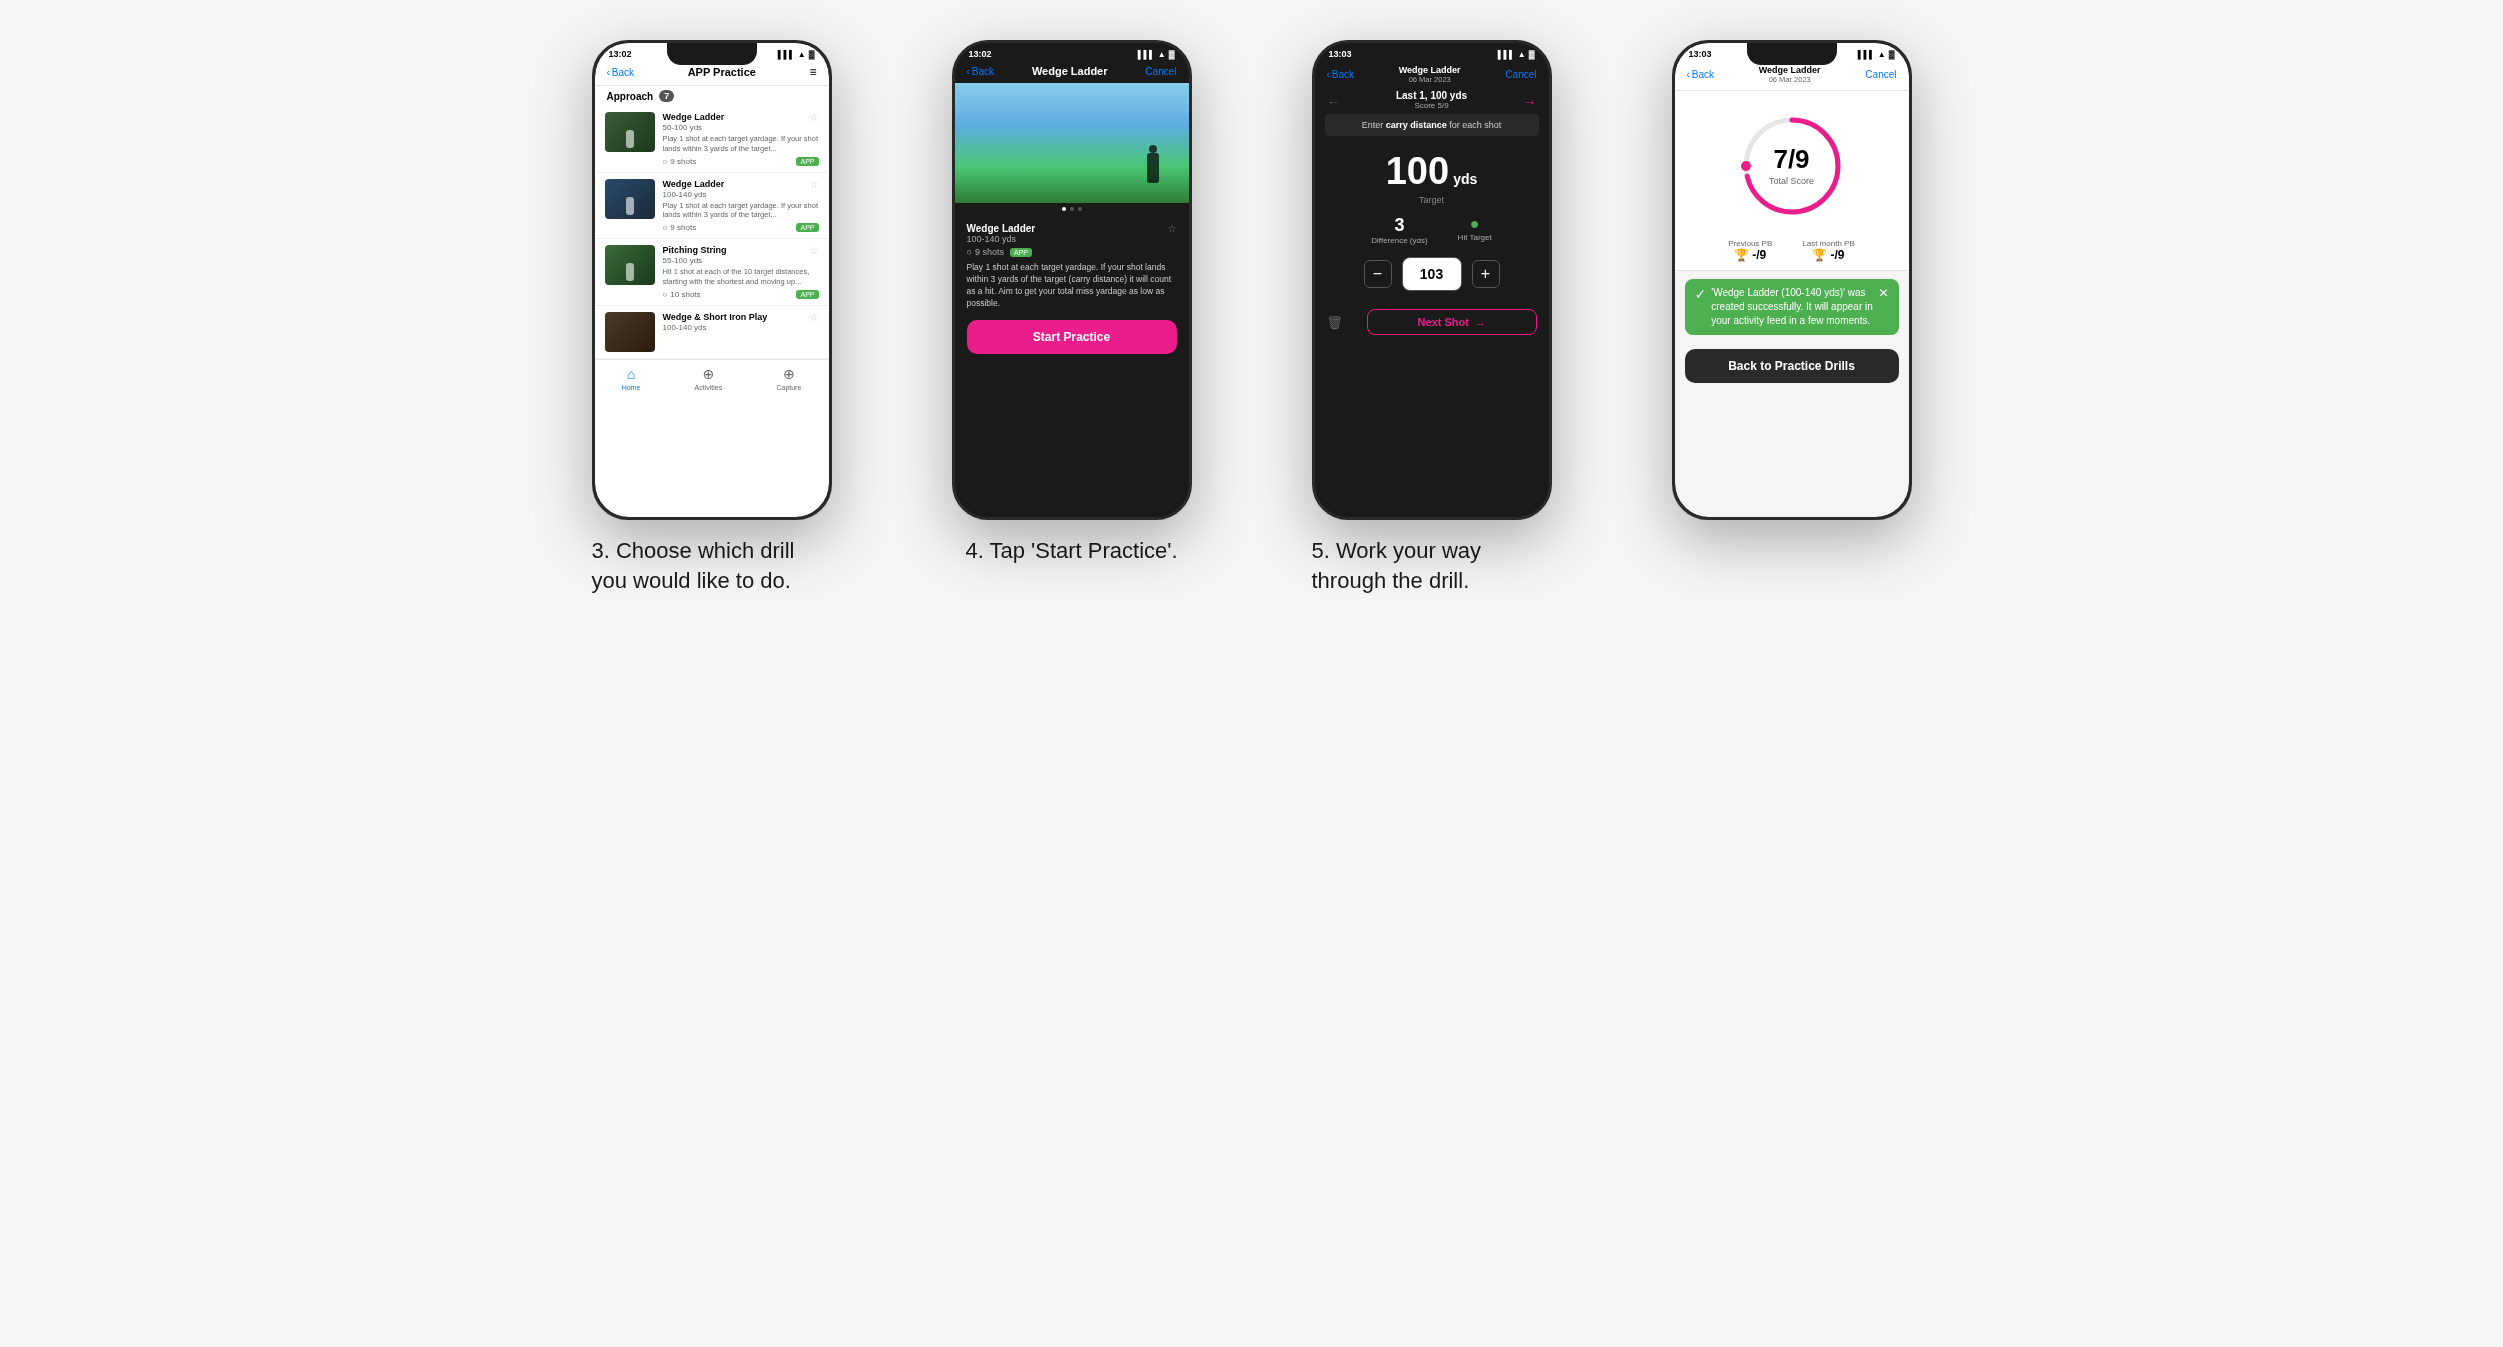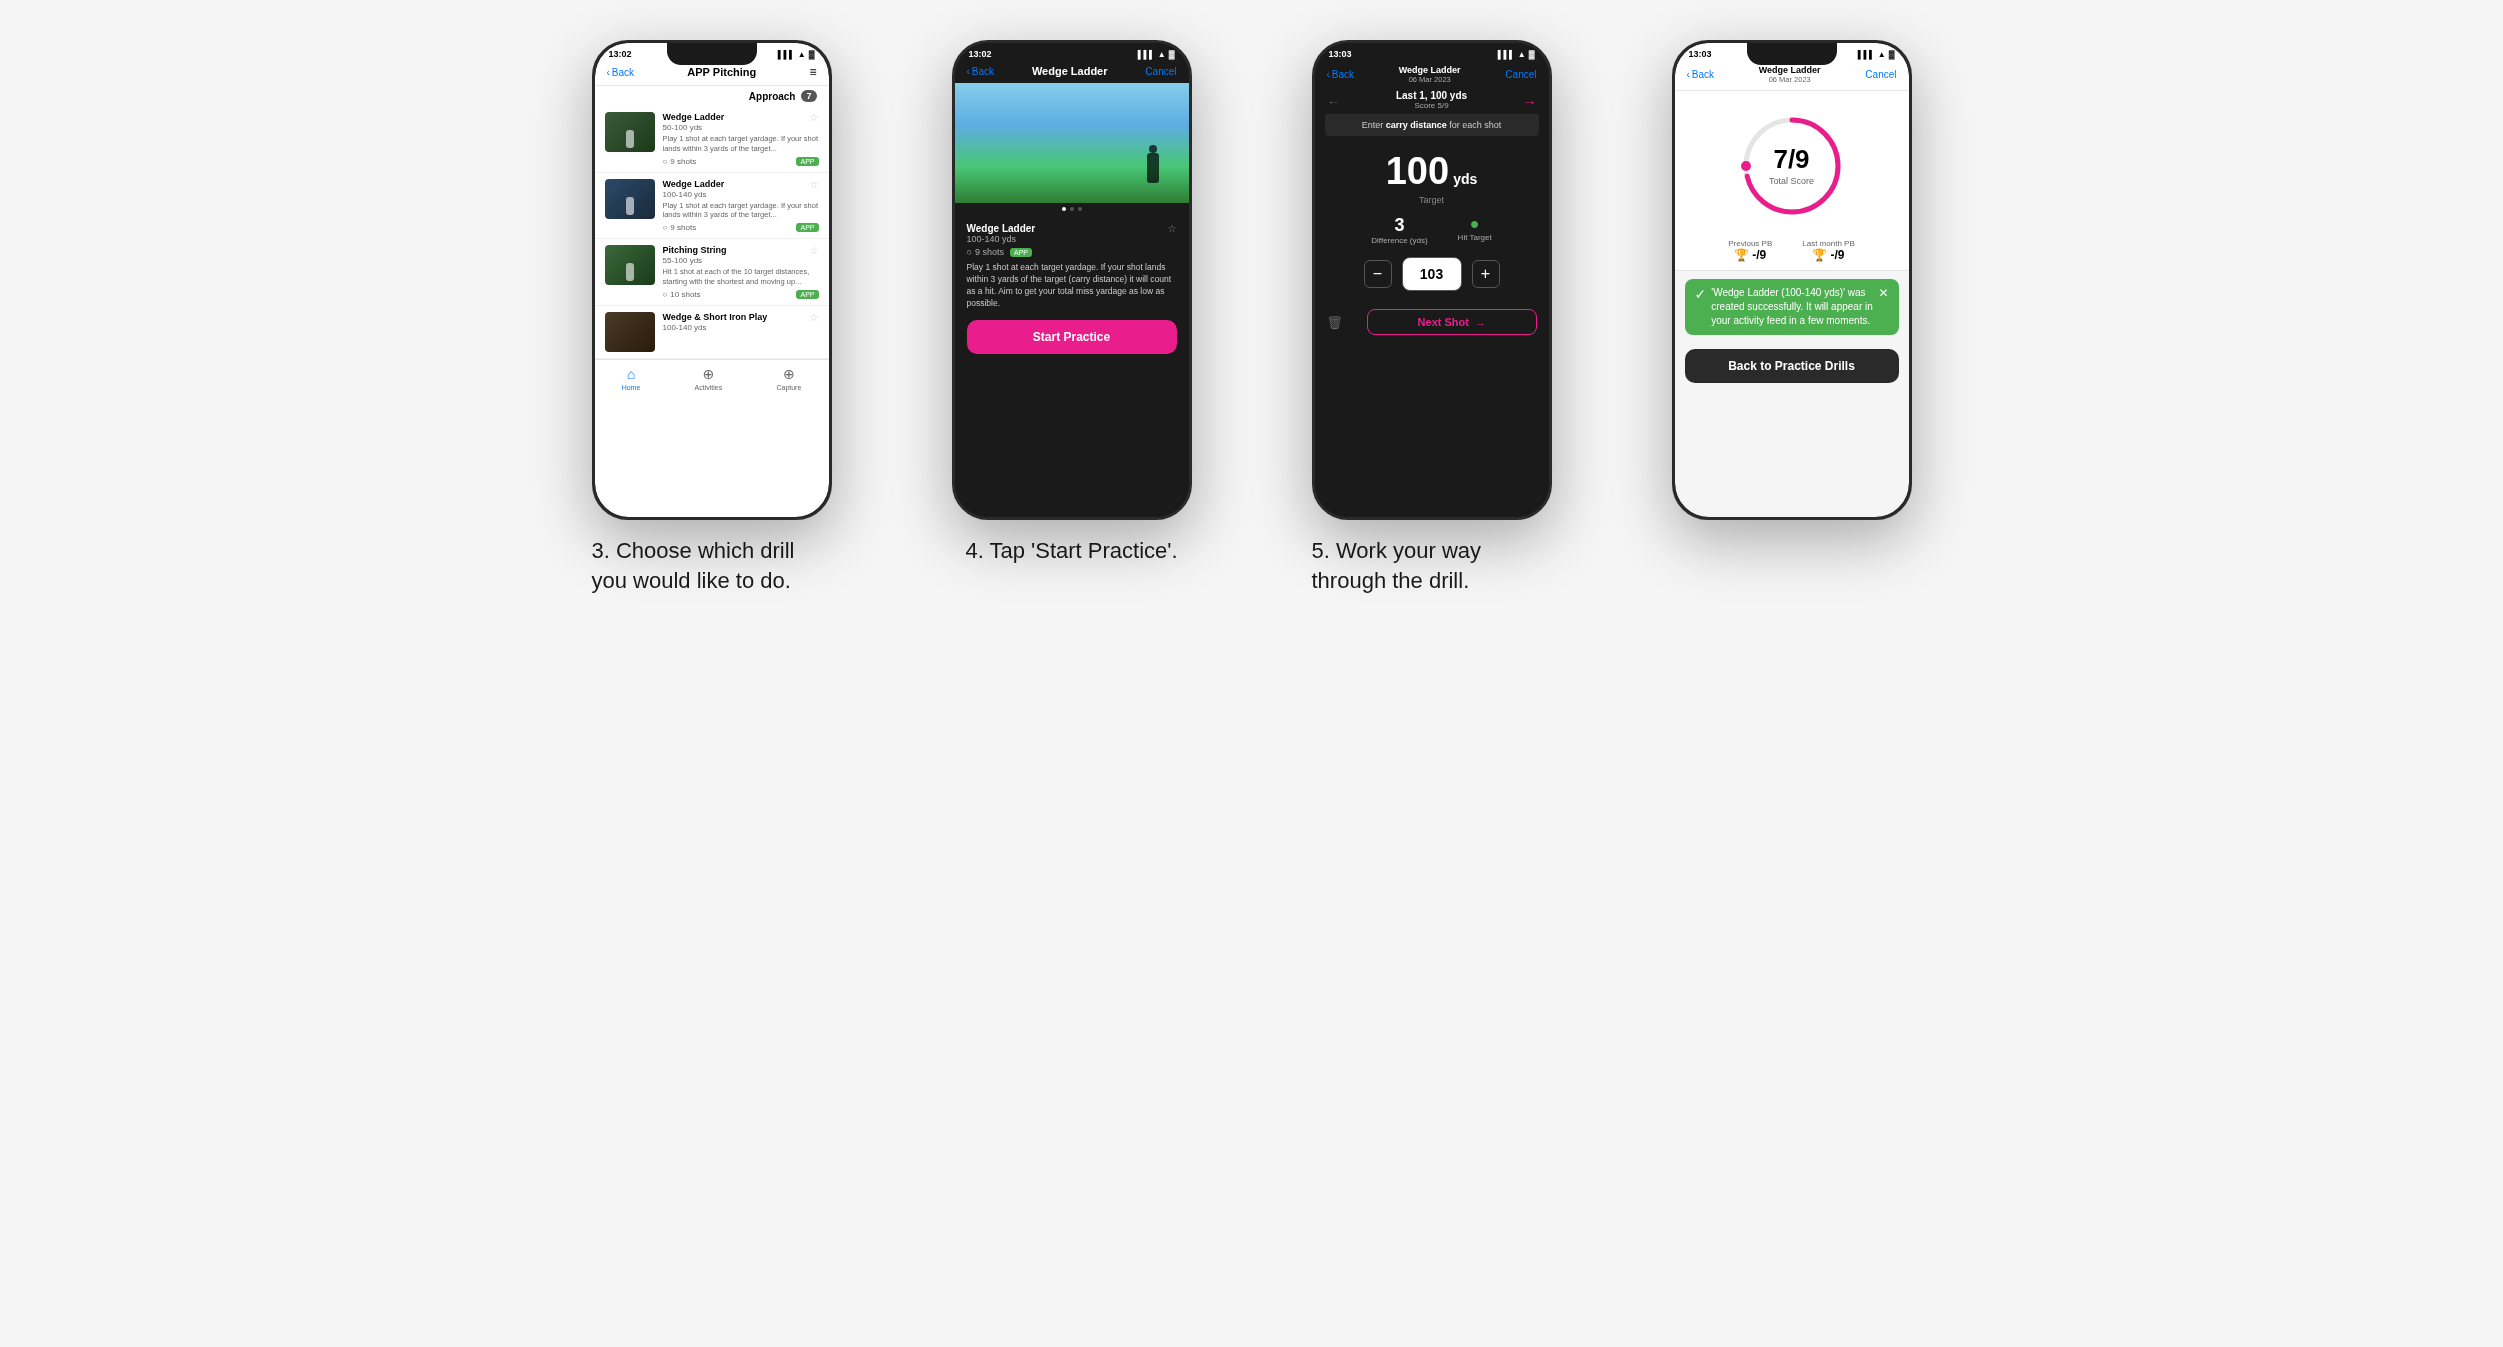--- a/index.html
+++ b/index.html
@@ -102,21 +102,20 @@
       font-size: 12px;
       color: #000;
     }
     .approach-badge {
       display: flex;
       align-items: center;
       gap: 6px;
       padding: 4px 12px;
       font-size: 10px;
       font-weight: 600;
-      justify-content: flex-end;
     }
     .badge-num {
       background: #555;
       color: #fff;
       border-radius: 8px;
       padding: 1px 5px;
       font-size: 9px;
     }
     .drill-list {
       overflow-y: auto;
@@ -621,21 +620,21 @@
           <span>13:02</span>
           <div class="status-icons">
             <span>▌▌▌</span>
             <span>▲</span>
             <span>▓</span>
           </div>
         </div>
 
         <div class="nav-bar-1">
           <span class="nav-back">‹ <span>Back</span></span>
-          <span class="nav-title-1">APP Pitching</span>
+          <span class="nav-title-1">APP Practice</span>
           <span class="hamburger-icon">≡</span>
         </div>
 
         <div class="approach-badge">
           <span>Approach</span>
           <span class="badge-num">7</span>
         </div>
 
         <div class="drill-list">
           <div class="drill-item">

